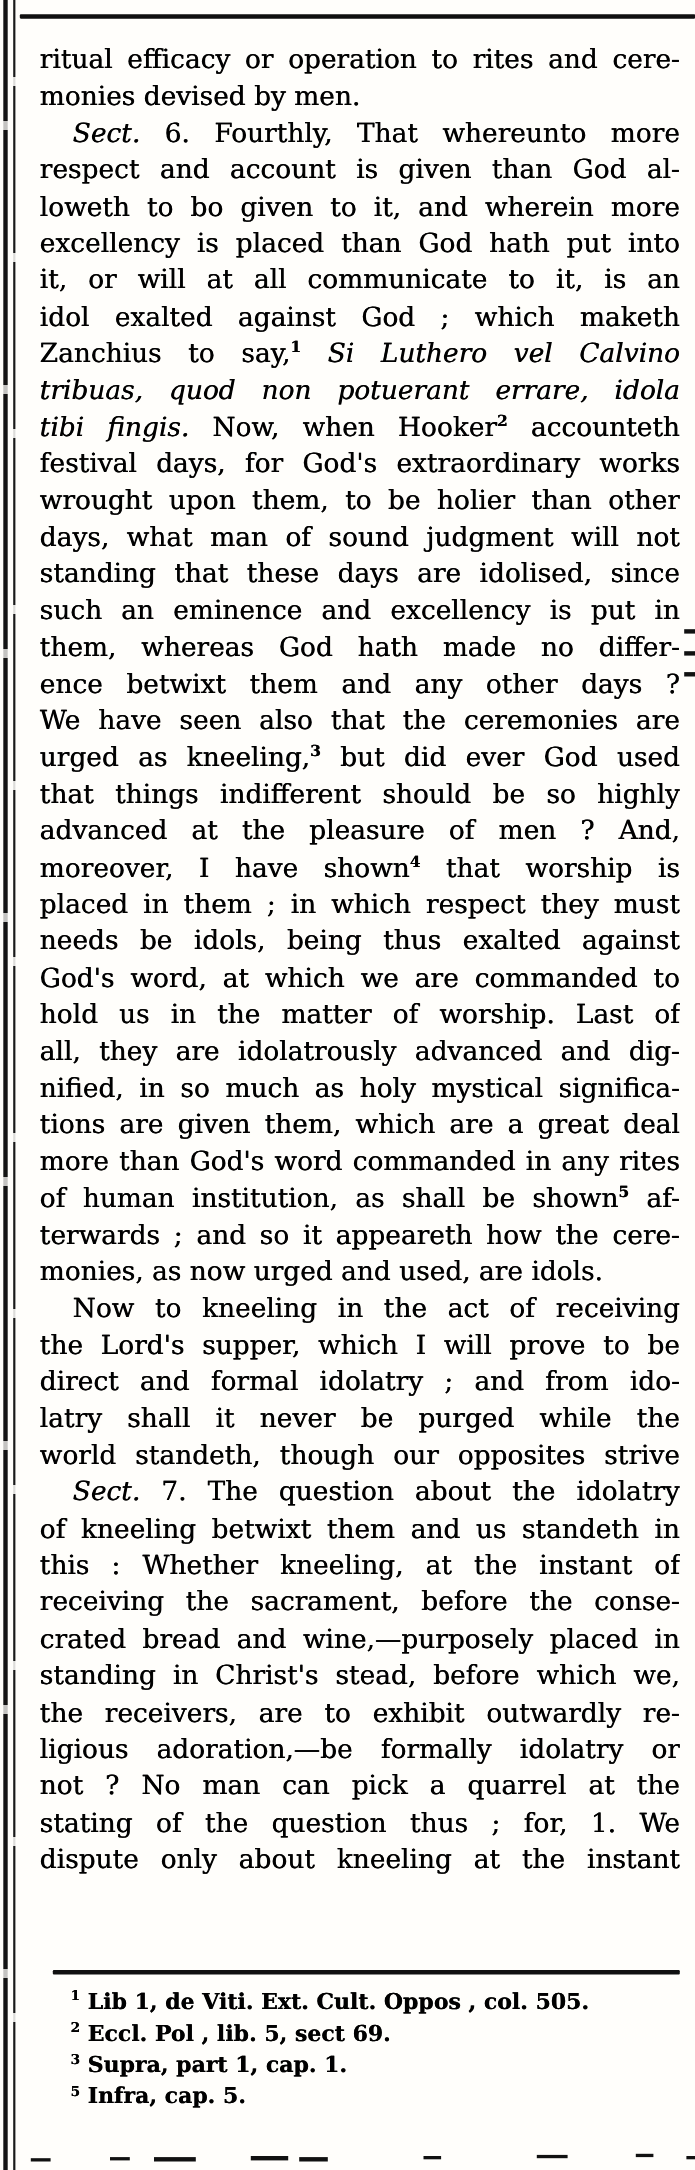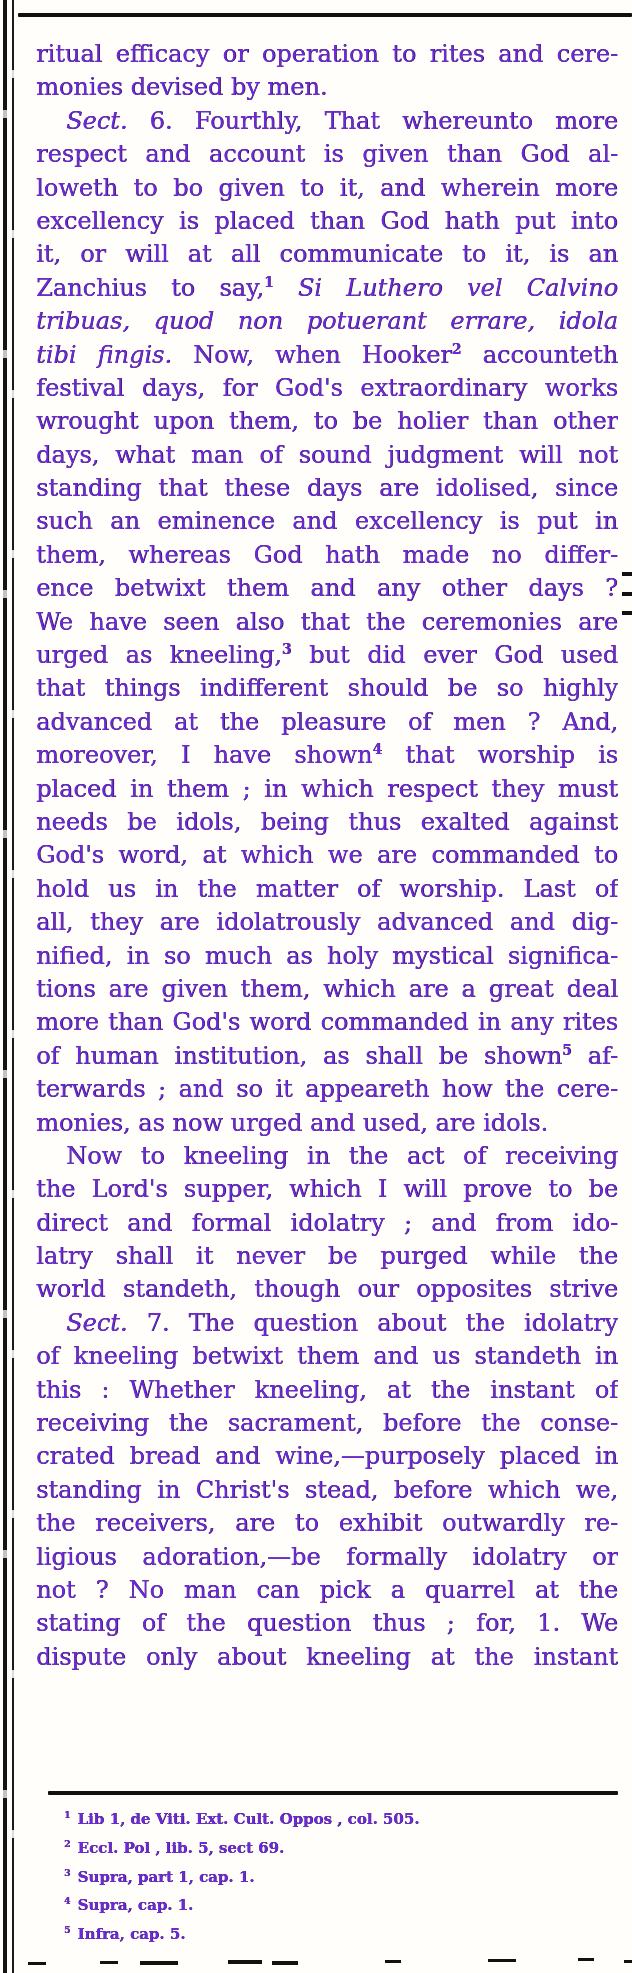--- a/index.html
+++ b/index.html
@@ -2,21 +2,21 @@
 <html><head>
 <meta charset="utf-8">
 <style>
   html,body{margin:0;padding:0;background:#e8e8e8;}
   .page{
     position:relative;
     width:632px;height:1973px;
     background:#fffefb;
     overflow:hidden;
     font-family:"DejaVu Serif", serif;
-    color:#6d28d9;
+    color:#000000;
   }
   
   .vline-a{
     position:absolute;left:3px;top:0;width:4px;height:1973px;
     background:repeating-linear-gradient(180deg,#141414 0 110px,rgba(20,20,20,.25) 110px 118px,#141414 118px 240px);
   }
   .vline-b{
     position:absolute;left:12px;top:0;width:2px;height:1973px;
     background:repeating-linear-gradient(180deg,#1a1a1a 0 70px,rgba(26,26,26,.15) 70px 78px,#1a1a1a 78px 160px);
   }
@@ -43,21 +43,21 @@
   
   .fn-rule{
     position:absolute;left:48px;top:1791px;width:570px;height:4px;
     background:#101010;border-radius:1px;
   }
   .footnotes{
     position:absolute;left:64px;top:1805px;width:556px;
   }
   .fline{
     height:28.8px;overflow:hidden;
-    font-size:15px;line-height:28.8px;font-weight:bold;
+    font-size:20px;line-height:28.8px;font-weight:bold;
     text-shadow:0.3px 0 0 #0d0d0d;
   }
   .fline .fnum{
     vertical-align:super;font-size:0.62em;line-height:0;margin-right:7px;
   }
   
   .mark{position:absolute;background:#111;}
 </style>
 </head>
 <body>
@@ -69,20 +69,21 @@
   <div class="top-rule"></div>
 
   <div class="textblock">
       <div class="line j"><span>ritual efficacy or operation to rites and cere-</span></div>
       <div class="line"><span>monies devised by men.</span></div>
       <div class="line j ind"><span class="it">Sect.</span><span> 6. Fourthly, That whereunto more</span></div>
       <div class="line j"><span>respect and account is given than God al-</span></div>
       <div class="line j"><span>loweth to bo given to it, and wherein more</span></div>
       <div class="line j"><span>excellency is placed than God hath put into</span></div>
       <div class="line j"><span>it, or will at all communicate to it, is an</span></div>
+      <div class="line j"><span>idol exalted against God ; which maketh</span></div>
       <div class="line j"><span>Zanchius to say,</span><span class="sup">1</span><span> </span><span class="it">Si Luthero vel Calvino</span></div>
       <div class="line j"><span class="it">tribuas, quod non potuerant errare, idola</span></div>
       <div class="line j"><span class="it">tibi fingis.</span><span> Now, when Hooker</span><span class="sup">2</span><span> accounteth</span></div>
       <div class="line j"><span>festival days, for God's extraordinary works</span></div>
       <div class="line j"><span>wrought upon them, to be holier than other</span></div>
       <div class="line j"><span>days, what man of sound judgment will not</span></div>
       <div class="line j"><span>standing that these days are idolised, since</span></div>
       <div class="line j"><span>such an eminence and excellency is put in</span></div>
       <div class="line j"><span>them, whereas God hath made no differ-</span></div>
       <div class="line j"><span>ence betwixt them and any other days ?</span></div>
@@ -118,21 +119,20 @@
       <div class="line j"><span>not ? No man can pick a quarrel at the</span></div>
       <div class="line j"><span>stating of the question thus ; for, 1. We</span></div>
       <div class="line j"><span>dispute only about kneeling at the instant</span></div>
     </div>
 
   <div class="fn-rule"></div>
   <div class="footnotes">
       <div class="fline"><span class="fnum">1</span><span>Lib 1, de Viti. Ext. Cult. Oppos , col. 505.</span></div>
       <div class="fline"><span class="fnum">2</span><span>Eccl. Pol , lib. 5, sect 69.</span></div>
       <div class="fline"><span class="fnum">3</span><span>Supra, part 1, cap. 1.</span></div>
-      <div class="fline"><span class="fnum">4</span><span>Supra, cap. 1.</span></div>
       <div class="fline"><span class="fnum">5</span><span>Infra, cap. 5.</span></div>
     </div>
 
   <div>
     <div class="mark" style="left:622px;top:572px;width:10px;height:4px;"></div>
     <div class="mark" style="left:622px;top:592px;width:10px;height:4px;"></div>
     <div class="mark" style="left:622px;top:611px;width:10px;height:4px;"></div>
   </div>
 
   <div>

